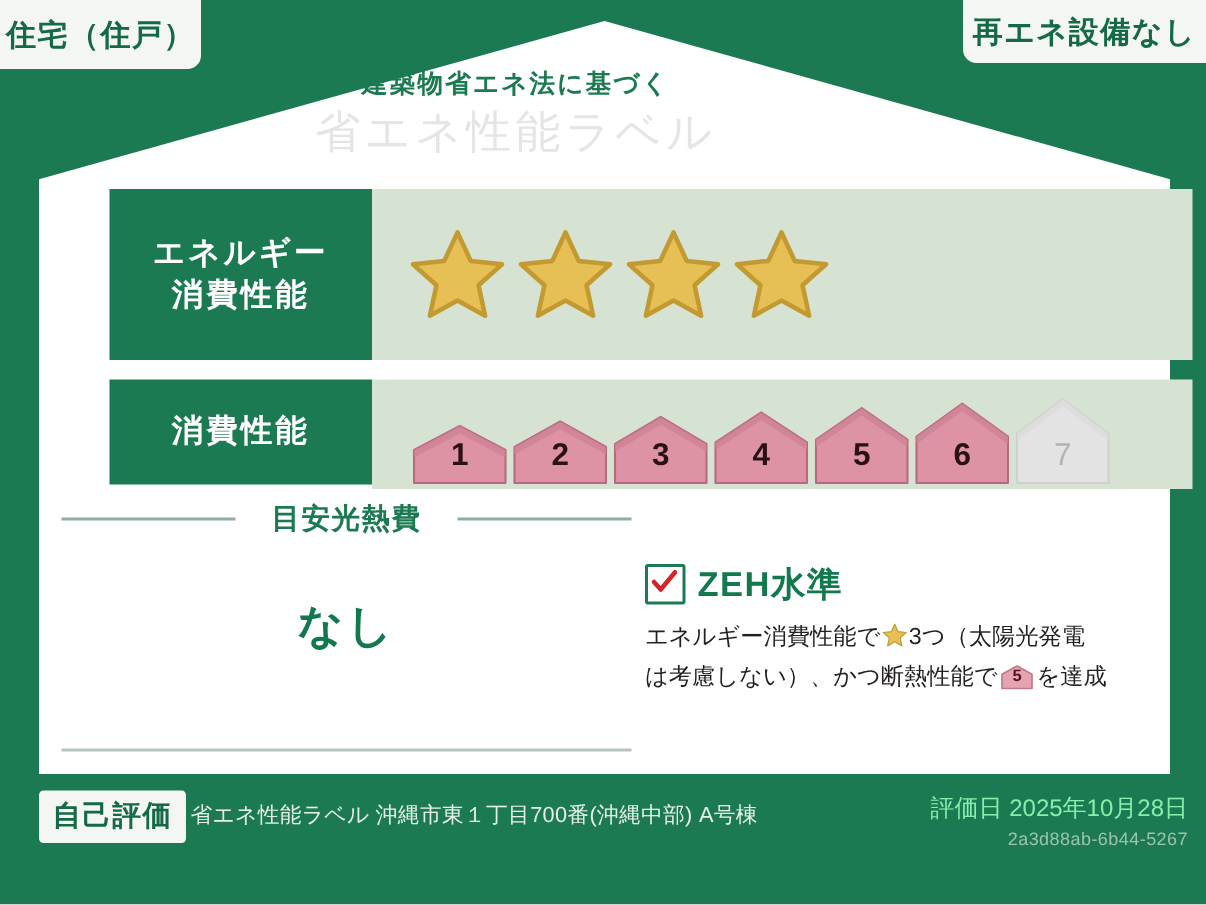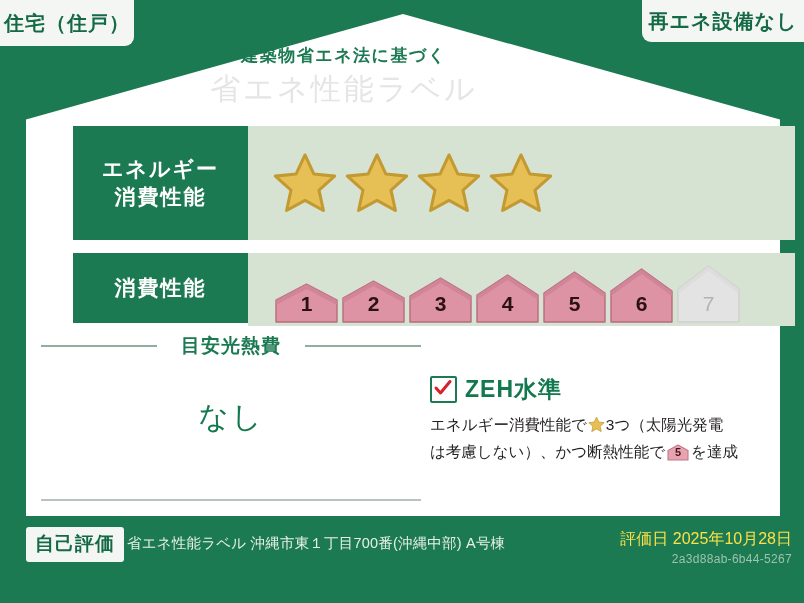--- a/index.html
+++ b/index.html
@@ -185,21 +185,21 @@
   #cost-heading .rule {
     flex: 1;
     height: 2px;
     background: #8fae9e;
   }
   #cost-value {
     margin-top: 38px;
     text-align: center;
     color: #12784d;
     font-size: 30px;
-    font-weight: normal;
+    font-weight: bold;
     letter-spacing: 2px;
   }
   #cost-rule-bottom {
     position: absolute;
     left: 41px;
     top: 499px;
     width: 380px;
     height: 2px;
     background: #b8c3bc;
     z-index: 5;
@@ -287,21 +287,21 @@
     top: 18px;
     color: #e7efe9;
     font-size: 14.5px;
     letter-spacing: 0.2px;
     white-space: nowrap;
   }
   #eval-date {
     position: absolute;
     right: 16px;
     top: 13px;
-    color: #fde047;
+    color: #86efac;
     font-size: 16px;
     text-align: right;
     white-space: nowrap;
   }
   #eval-id {
     position: absolute;
     right: 16px;
     top: 36px;
     color: #9cc3ae;
     font-size: 12px;

